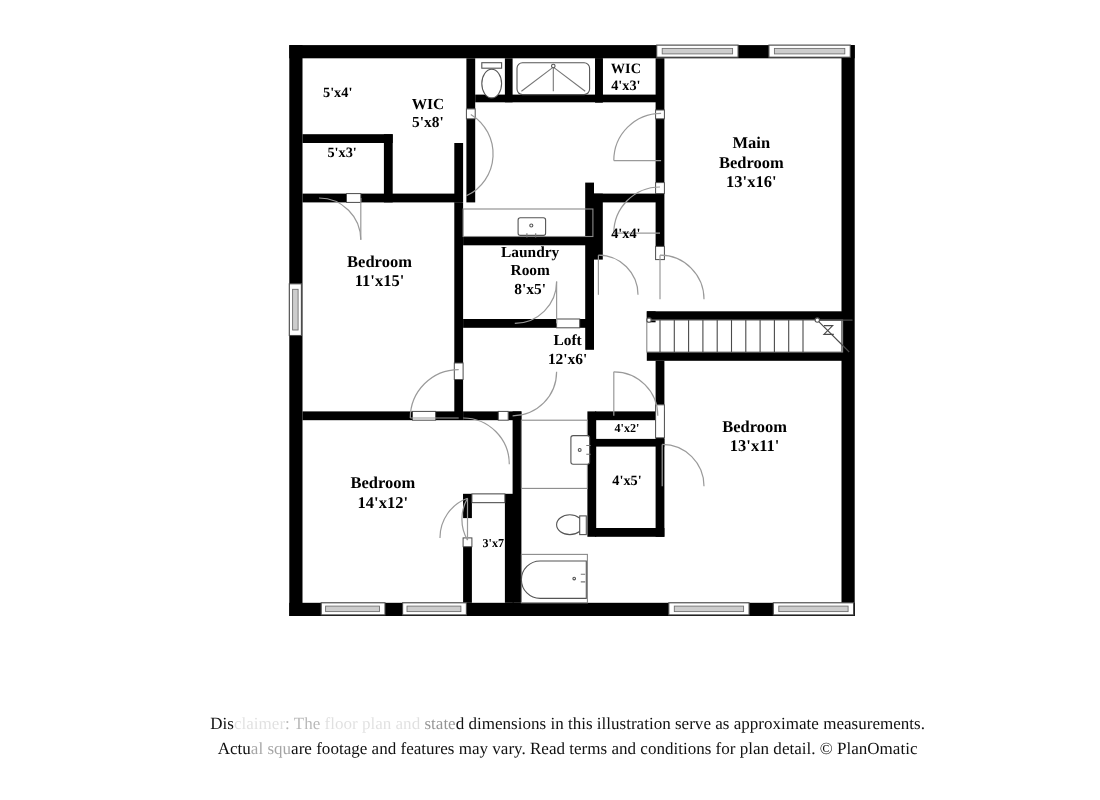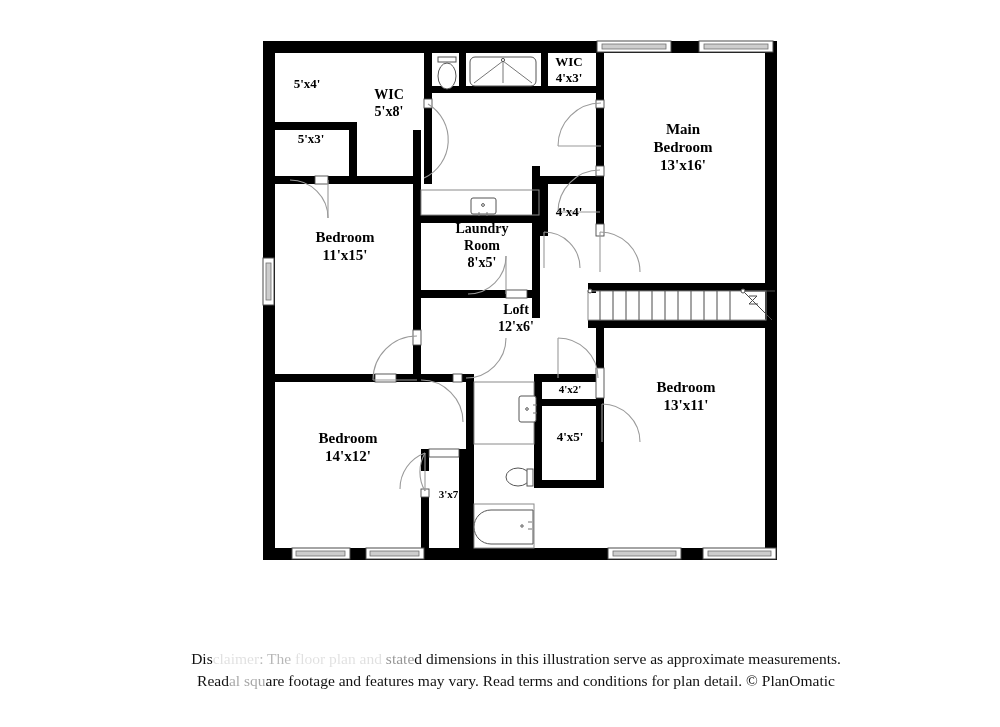--- a/index.html
+++ b/index.html
@@ -357,14 +357,14 @@
         <g>
           <text class="room-label rl-tiny" x="450" y="495">3'x7'</text>
         </g>
       </g>
 
 </svg>
 </div>
 
 <div id="disclaimer">
   <div class="line1"><span>Dis</span><span class="faded-a">claimer</span><span class="faded-b">: The</span><span class="faded-a"> floor plan and</span><span class="faded-c"> state</span><span>d dimensions in this illustration serve as approximate measurements.</span></div>
-  <div class="line2"><span>Read</span><span class="faded-b">al squ</span><span>are footage and features may vary. Read terms and conditions for plan detail. © PlanOmatic</span></div>
+  <div class="line2"><span>Actu</span><span class="faded-b">al squ</span><span>are footage and features may vary. Read terms and conditions for plan detail. © PlanOmatic</span></div>
 </div>
 
 </body></html>

